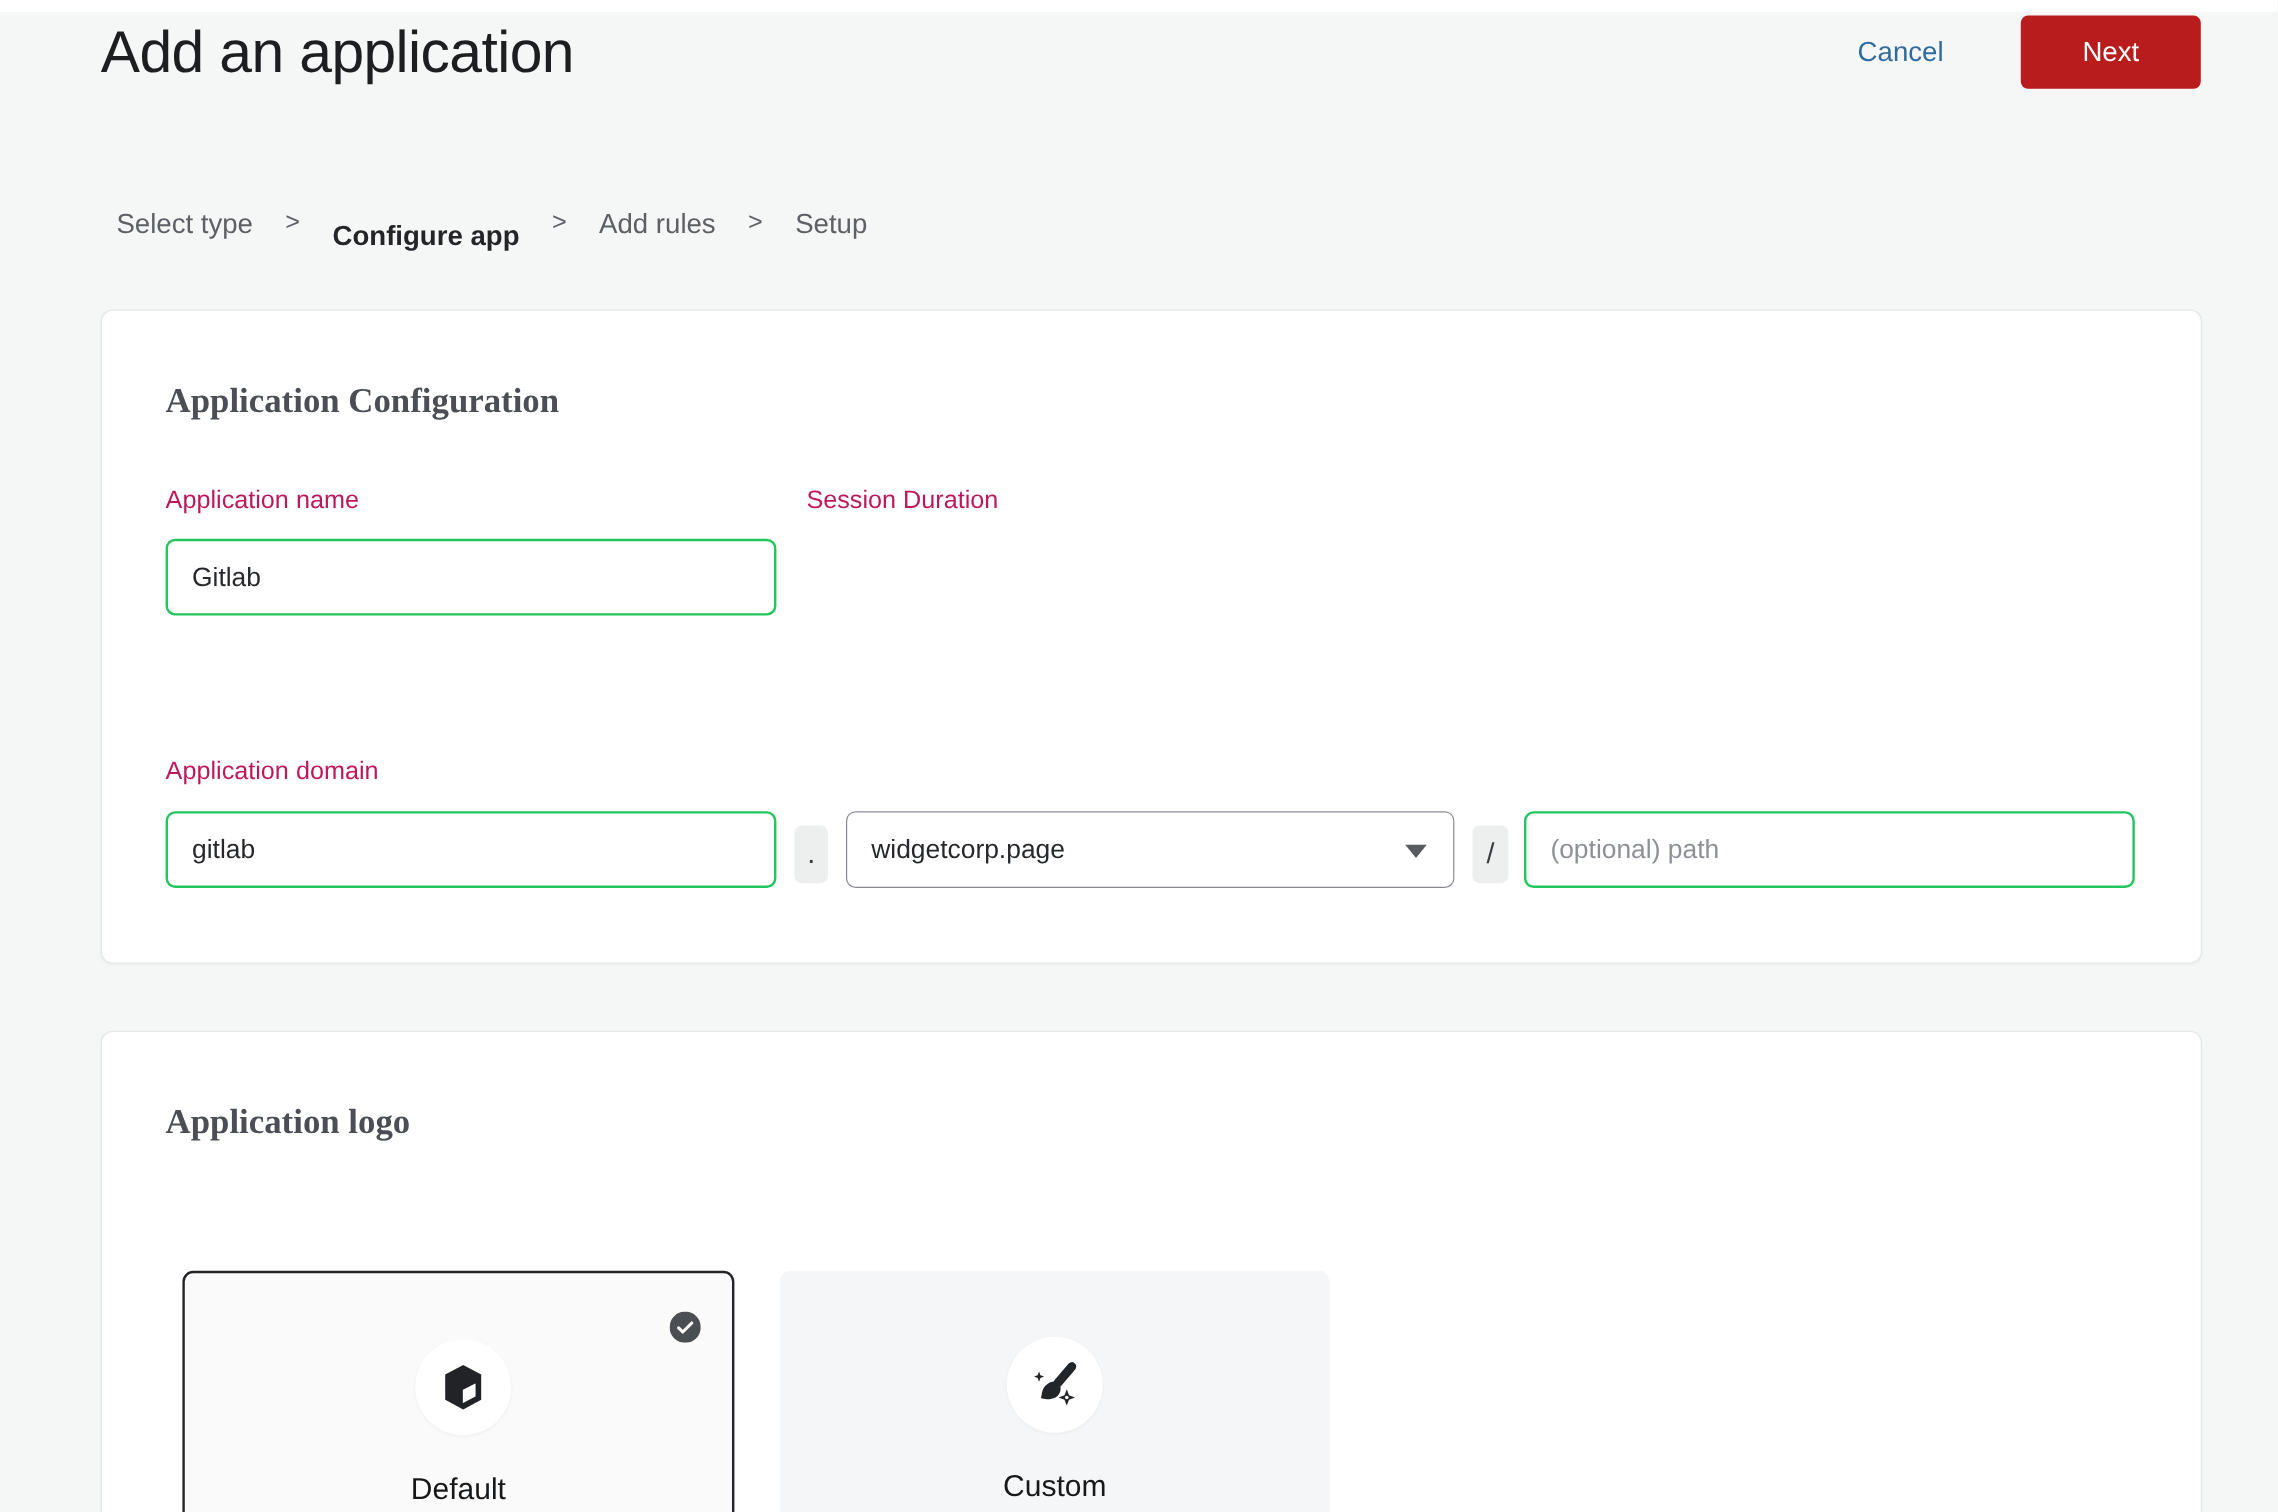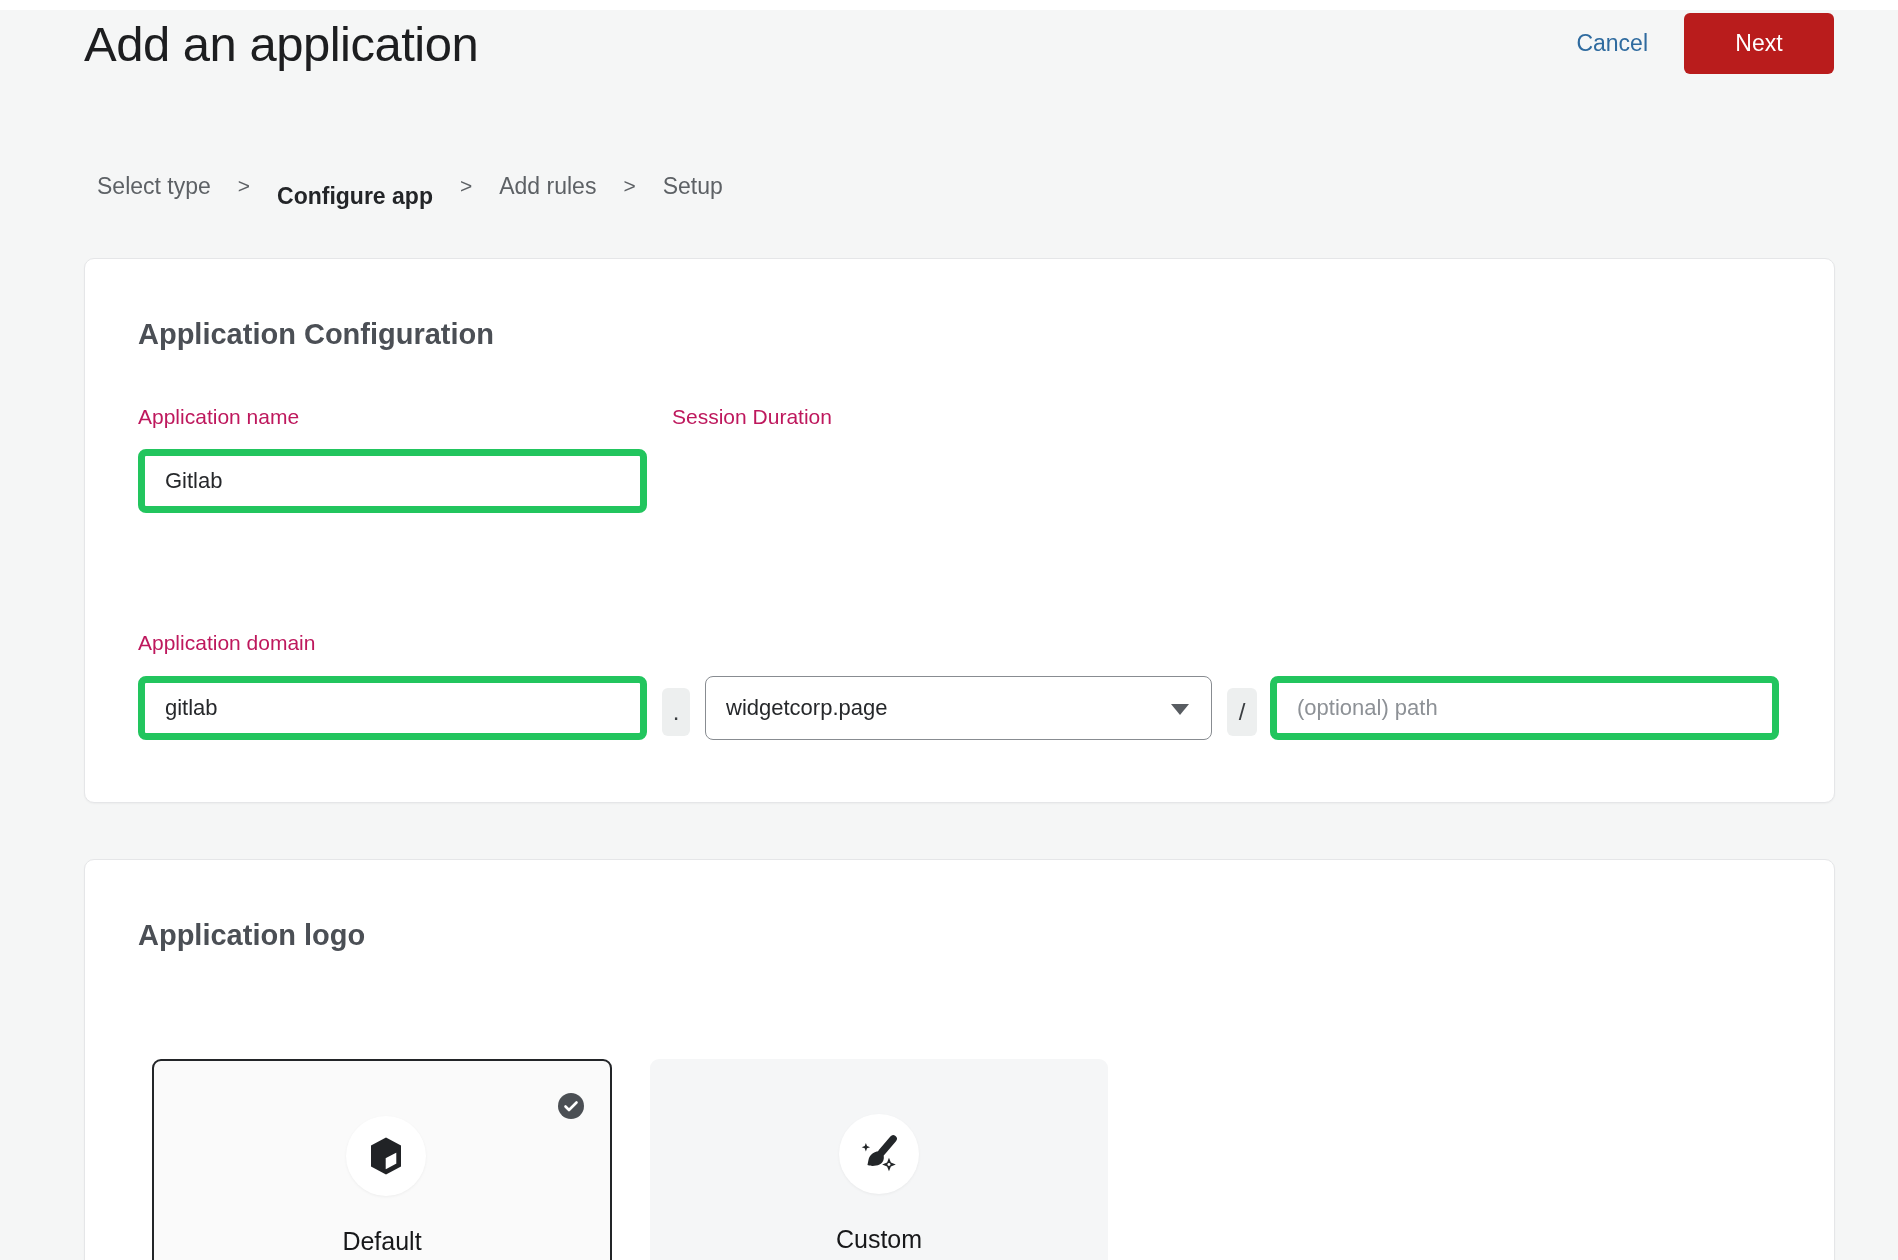--- a/index.html
+++ b/index.html
@@ -13,21 +13,21 @@
   }
   .top-strip { position:absolute; left:0; top:0; width:100%; height:10px; background:#ffffff; }
 
   
   .page-title {
     position:absolute; left:84px; top:16px;
     font-size:49px; font-weight:400; letter-spacing:-0.5px; color:#1d1e20;
   }
   .cancel-link {
     position:absolute; left:1548px; top:30px; width:100px;
-    text-align:right; font-size:23px; color:#2f6b9f; cursor:pointer;
+    text-align:left; font-size:23px; color:#2f6b9f; cursor:pointer;
   }
   .next-button {
     position:absolute; left:1684px; top:13px; width:150px; height:61px;
     background:#b91c1c; border:none; border-radius:6px;
     color:#ffffff; font-size:23px; font-family:inherit; cursor:pointer;
   }
 
   
   .breadcrumb {
     position:absolute; left:97px; top:162px;
@@ -40,29 +40,29 @@
   
   .card {
     position:absolute; left:84px; width:1751px;
     background:#ffffff; border:1px solid #e5e6e8; border-radius:10px;
     box-shadow:0 1px 2px rgba(0,0,0,0.04);
   }
   .card-config { top:258px; height:545px; }
   .card-logo   { top:859px; height:560px; }
   .card h2 {
     position:absolute; left:53px; top:55px;
-    font-size:29px; font-weight:700; color:#4b4f55; line-height:40px;
+    font-size:29px; font-weight:700; color:#4b4f55; line-height:40px;font-family:Liberation Serif, serif;
   }
 
   .field-label {
     position:absolute; font-size:21px; font-weight:400; color:#be185d;
   }
   .text-input {
     position:absolute; height:64px;
-    border:7px solid #22c55e; border-radius:8px; background:#fff;
+    border:2px solid #22c55e; border-radius:8px; background:#fff;
     font-size:22px; color:#26282b; font-family:inherit; padding:0 20px;
   }
   .text-input::placeholder { color:#8d9196; opacity:1; }
   .select-box {
     position:absolute; height:64px;
     border:1px solid #888c91; border-radius:8px; background:#fff;
     font-size:22px; color:#26282b;
     display:flex; align-items:center; padding:0 52px 0 20px; cursor:pointer;
   }
   .select-caret {

